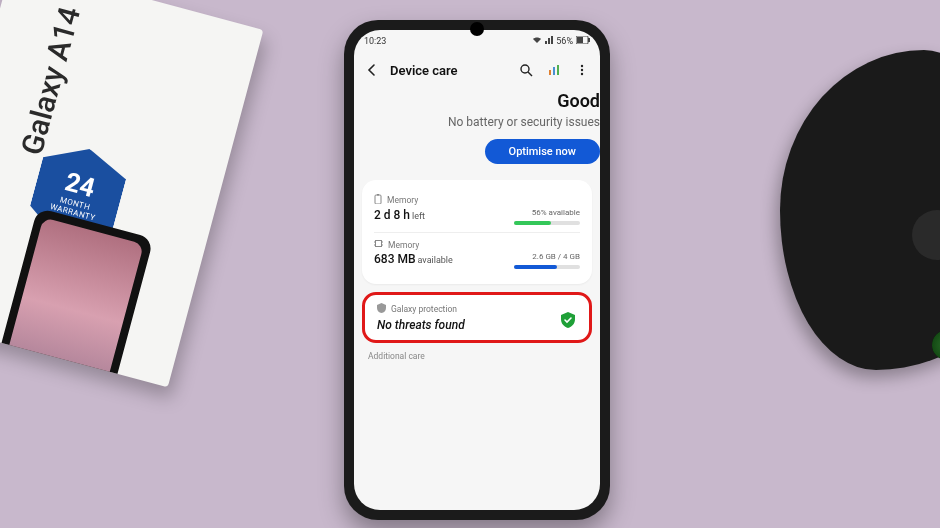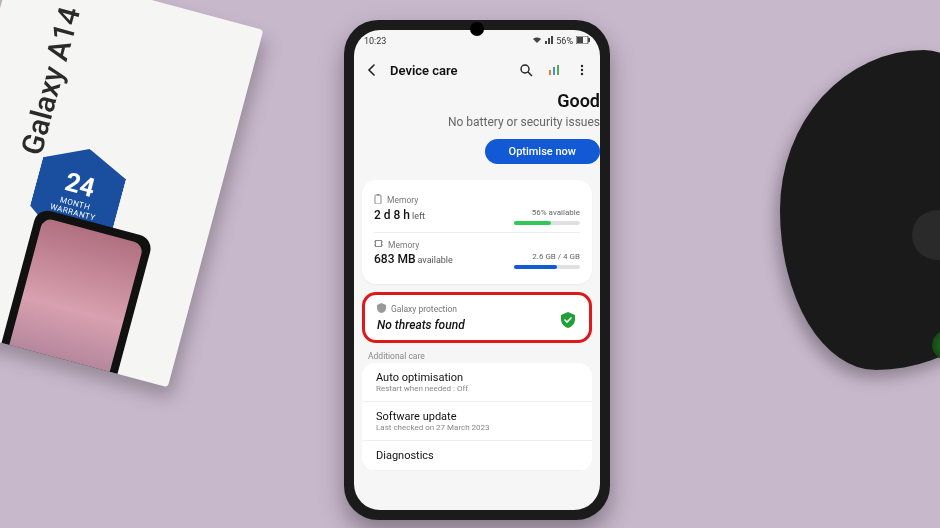--- a/index.html
+++ b/index.html
@@ -278,28 +278,15 @@
       <div class="stat-val" style="margin-top:3px;font-style:italic;">No threats found</div>
       <div class="shield-ok">
         <svg width="14" height="16" viewBox="0 0 14 16">
             <path d="M7 0l7 3v4c0 5-3 7.5-7 9-4-1.5-7-4-7-9V3z" fill="#1fa038"></path>
             <path d="M4 8l2 2 4-4" stroke="#fff" stroke-width="1.6" fill="none" stroke-linecap="round"></path>
           </svg>
       </div>
     </div>
 
     <div class="section-title">Additional care</div>
-    <div class="list-block">
-      <div class="list-item">
-        <div class="li-title">Auto optimisation</div>
-        <div class="li-sub">Restart when needed : Off</div>
-      </div>
-      <div class="list-item">
-        <div class="li-title">Software update</div>
-        <div class="li-sub">Last checked on 27 March 2023</div>
-      </div>
-      <div class="list-item">
-        <div class="li-title">Diagnostics</div>
-      </div>
-    </div>
 
   </div>
 </div>
 
 </body></html>

